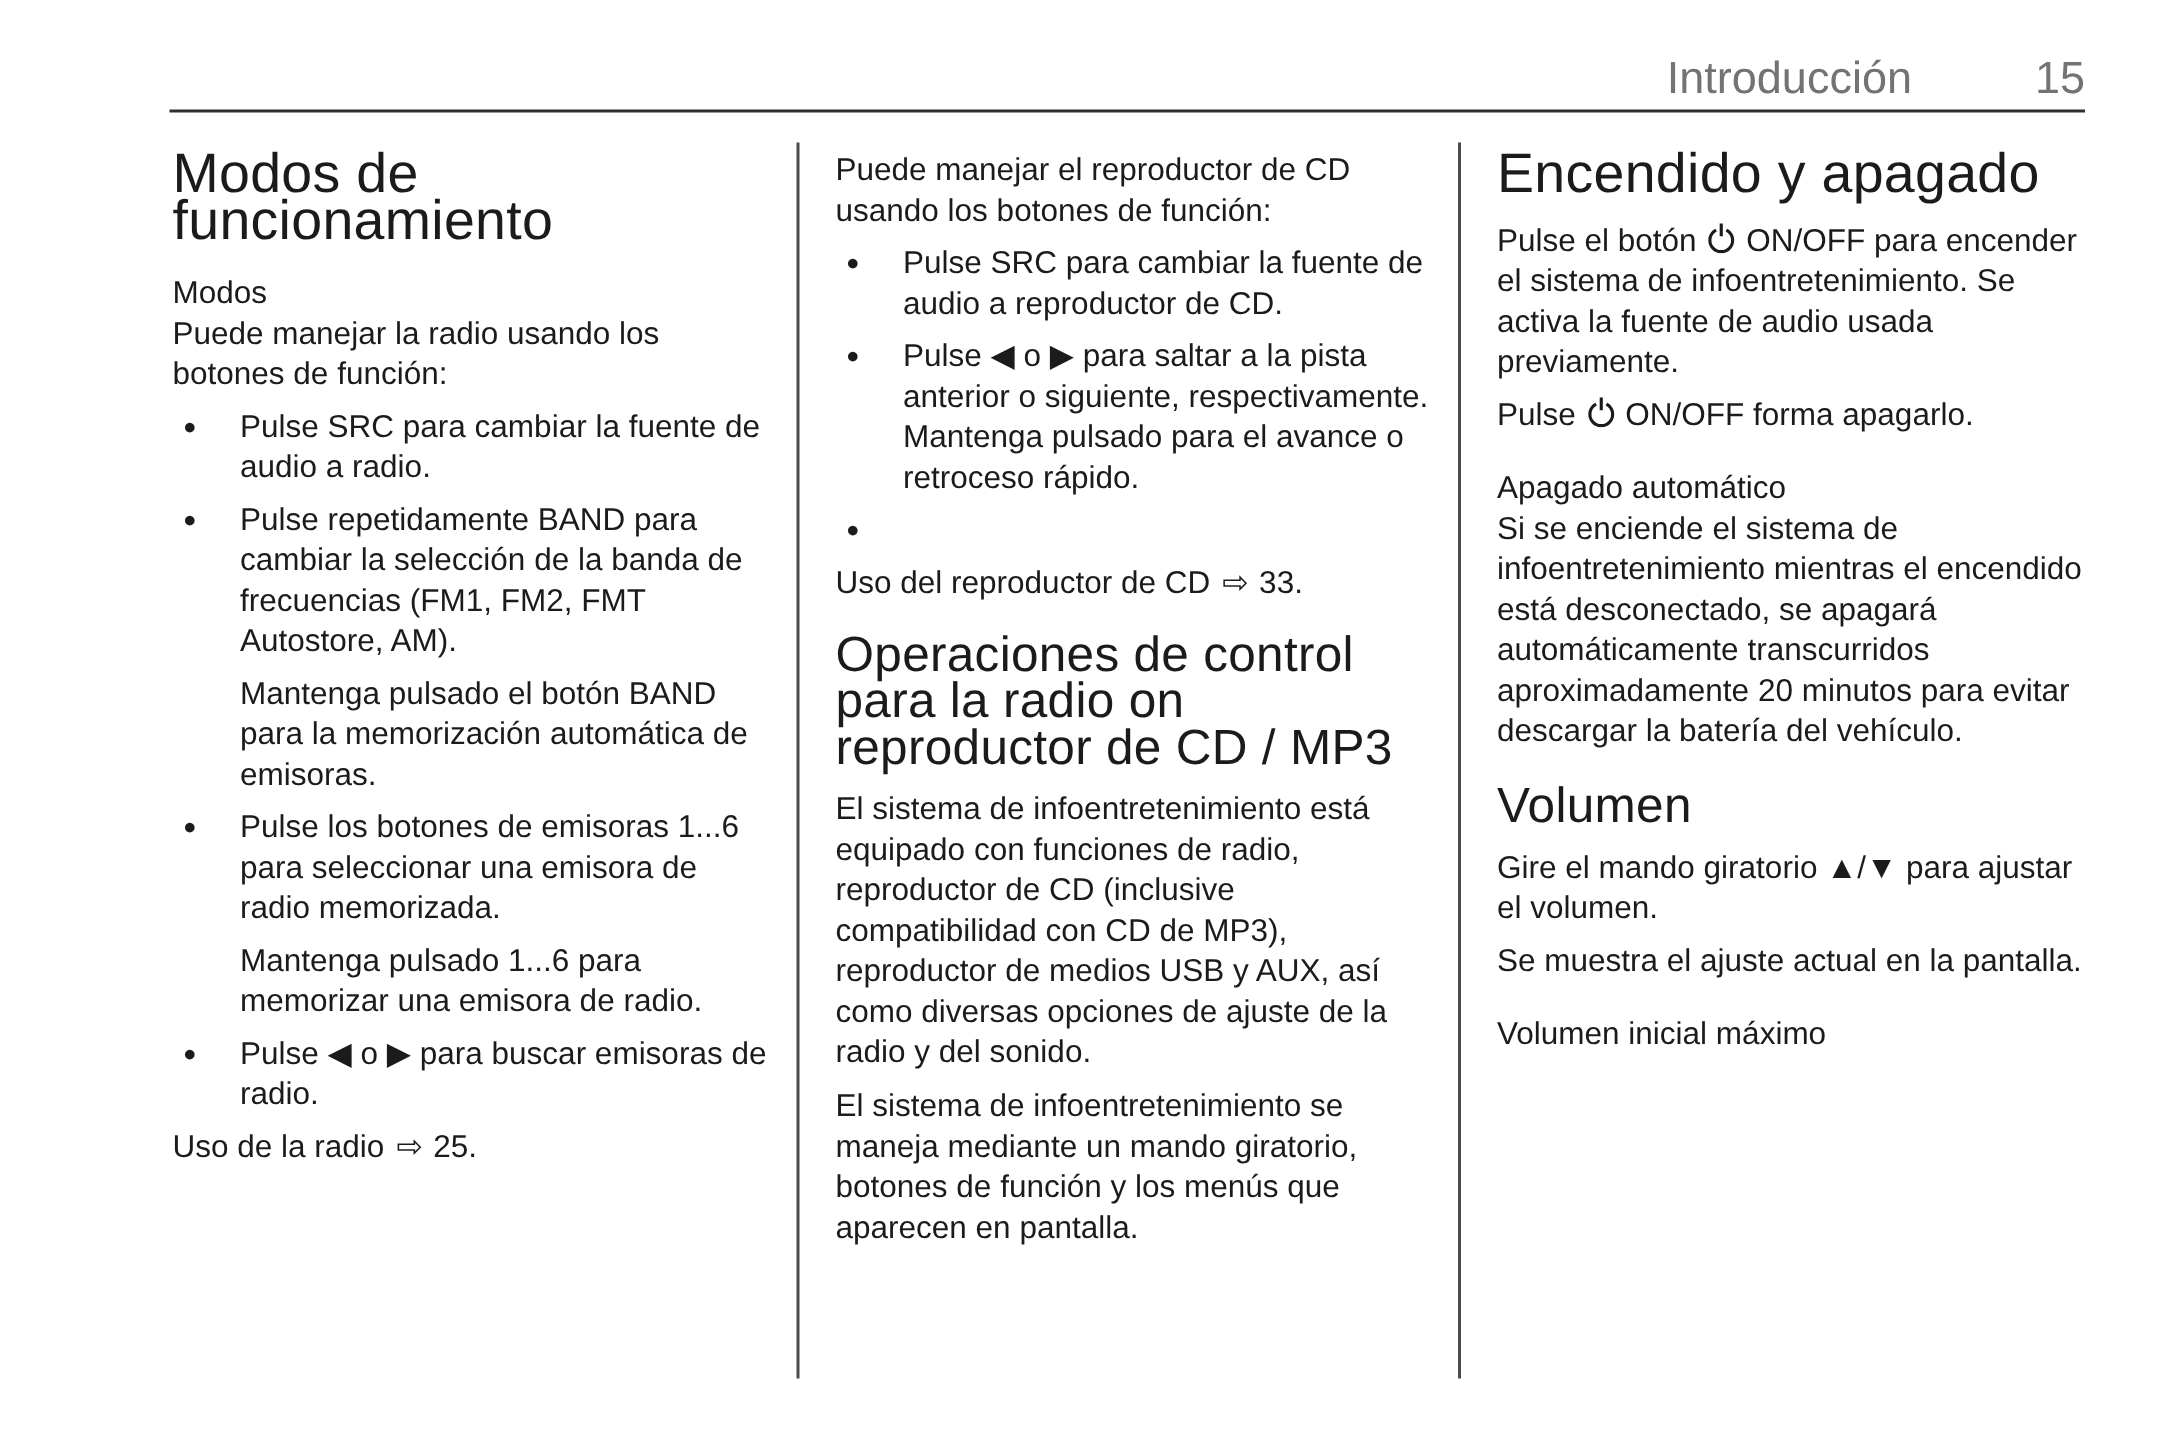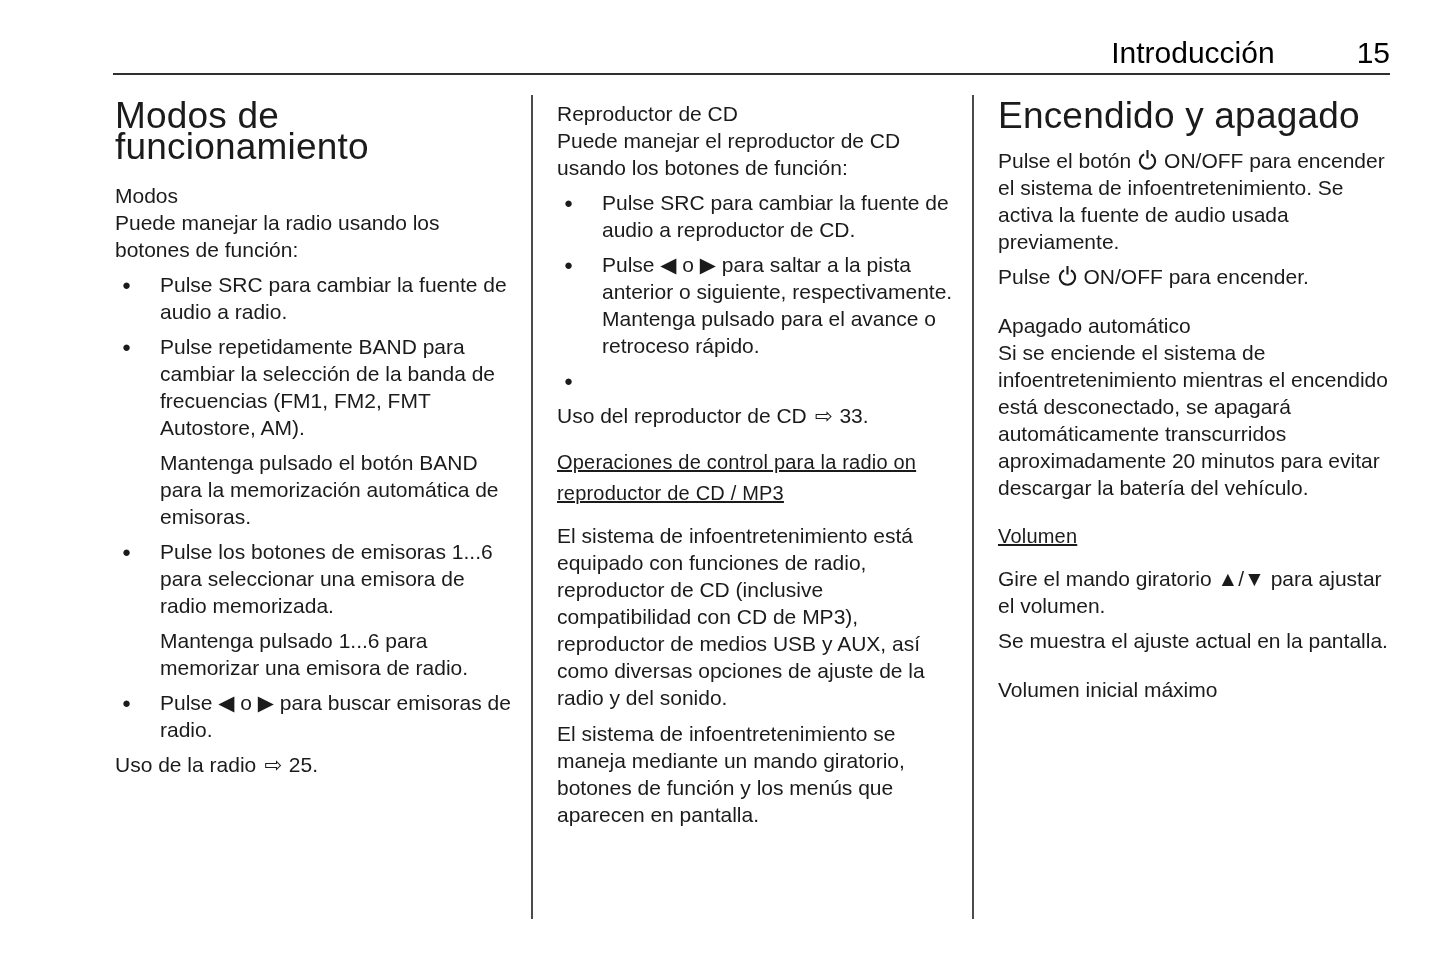--- a/index.html
+++ b/index.html
@@ -10,37 +10,37 @@
     color: #1b1b1b;
     font-family: "Liberation Sans", "DejaVu Sans", sans-serif;
     -webkit-font-smoothing: antialiased;
   }
   .page { position: relative; width: 1445px; height: 966px; overflow: hidden; background: #fff; }
 
   
   .header {
     position: absolute; top: 36px; left: 115px; width: 1275px;
     display: flex; justify-content: flex-end; align-items: baseline; gap: 82px;
-    font-size: 30px; line-height: 34px; color: #000000;
+    font-size: 30px; line-height: 34px; color: #737373;
   }
   .header-rule { position: absolute; top: 73px; left: 113px; width: 1277px; height: 2px; background: #2f2f2f; }
 
   
   .vdiv { position: absolute; top: 95px; height: 824px; width: 2px; background: #4b4b4b; }
   .vdiv-1 { left: 531px; }
   .vdiv-2 { left: 972px; }
 
   
   .col { position: absolute; top: 100px; width: 397px; font-size: 21px; line-height: 27px; }
   .col-1 { left: 115px; }
   .col-2 { left: 557px; }
   .col-3 { left: 998px; width: 395px; }
 
   .heading { font-size: 37px; line-height: 31px; font-weight: 400; margin: 0 0 20px 0; letter-spacing: 0.2px; }
-  .heading-mid { font-size: 20px; line-height: 31px; font-weight: 400; margin: 18px 0 13px 0; letter-spacing: 0.2px; text-decoration: underline; }
+  .heading-mid { font-size: 33px; line-height: 31px; font-weight: 400; margin: 18px 0 13px 0; letter-spacing: 0.2px; }
   .subheading { margin: 0; }
   .subheading.spaced { margin-top: 22px; }
   p { margin: 0 0 8px 0; }
   p.tight { margin: 0; }
 
   ul.bullets { list-style: none; margin: 8px 0 0 0; padding: 0; }
   ul.bullets li { display: flex; margin: 0 0 8px 0; }
   .marker { flex: 0 0 45px; padding-left: 7px; font-size: 15px; line-height: 27px; }
   .li-text { flex: 1 1 auto; }
   p.cont { margin: 0 0 8px 45px; }
@@ -91,21 +91,20 @@
         <span class="marker">●</span>
         <span class="li-text">Pulse ◀ o ▶ para buscar emisoras de radio.</span>
       </li>
     </ul>
     <p class="tight">
       <span>Uso de la radio</span><span class="ref-arrow">⇨</span><span>25.</span>
     </p>
   </div>
 
   <div class="col col-2">
-    <p class="subheading tight">Reproductor de CD</p>
     <p class="tight">Puede manejar el reproductor de CD usando los botones de función:</p>
     <ul class="bullets">
       <li>
         <span class="marker">●</span>
         <span class="li-text">Pulse SRC para cambiar la fuente de audio a reproductor de CD.</span>
       </li>
       <li>
         <span class="marker">●</span>
         <span class="li-text">Pulse ◀ o ▶ para saltar a la pista anterior o siguiente, respectivamente. Mantenga pulsado para el avance o retroceso rápido.</span>
       </li>
@@ -123,21 +122,21 @@
 
   <div class="col col-3">
     <div class="heading" style="margin-bottom:16px">Encendido y apagado</div>
     <p><span>Pulse el botón</span><span class="sym-icon"><svg width="19" height="21" viewBox="0 0 20 22">
             <path d="M6.4 5.6 A 8 8 0 1 0 13.6 5.6" fill="none" stroke="#1b1b1b" stroke-width="2.2"></path>
             <line x1="10" y1="1" x2="10" y2="10" stroke="#1b1b1b" stroke-width="2.2"></line>
           </svg></span><span>ON/OFF para encender el sistema de infoentretenimiento. Se activa la fuente de audio usada previamente.</span></p>
     <p class="tight"><span>Pulse</span><span class="sym-icon"><svg width="19" height="21" viewBox="0 0 20 22">
             <path d="M6.4 5.6 A 8 8 0 1 0 13.6 5.6" fill="none" stroke="#1b1b1b" stroke-width="2.2"></path>
             <line x1="10" y1="1" x2="10" y2="10" stroke="#1b1b1b" stroke-width="2.2"></line>
-          </svg></span><span>ON/OFF para encender.</span></p>
+          </svg></span><span>ON/OFF forma apagarlo.</span></p>
     <p class="subheading spaced tight">Apagado automático</p>
     <p class="tight">Si se enciende el sistema de infoentretenimiento mientras el encendido está desconectado, se apagará automáticamente transcurridos aproximadamente 20 minutos para evitar descargar la batería del vehículo.</p>
     <div class="heading-mid" style="margin-top:20px">Volumen</div>
     <p>Gire el mando giratorio ▲/▼ para ajustar el volumen.</p>
     <p class="tight">Se muestra el ajuste actual en la pantalla.</p>
     <p class="subheading spaced tight">Volumen inicial máximo</p>
   </div>
 
 </div>
 

